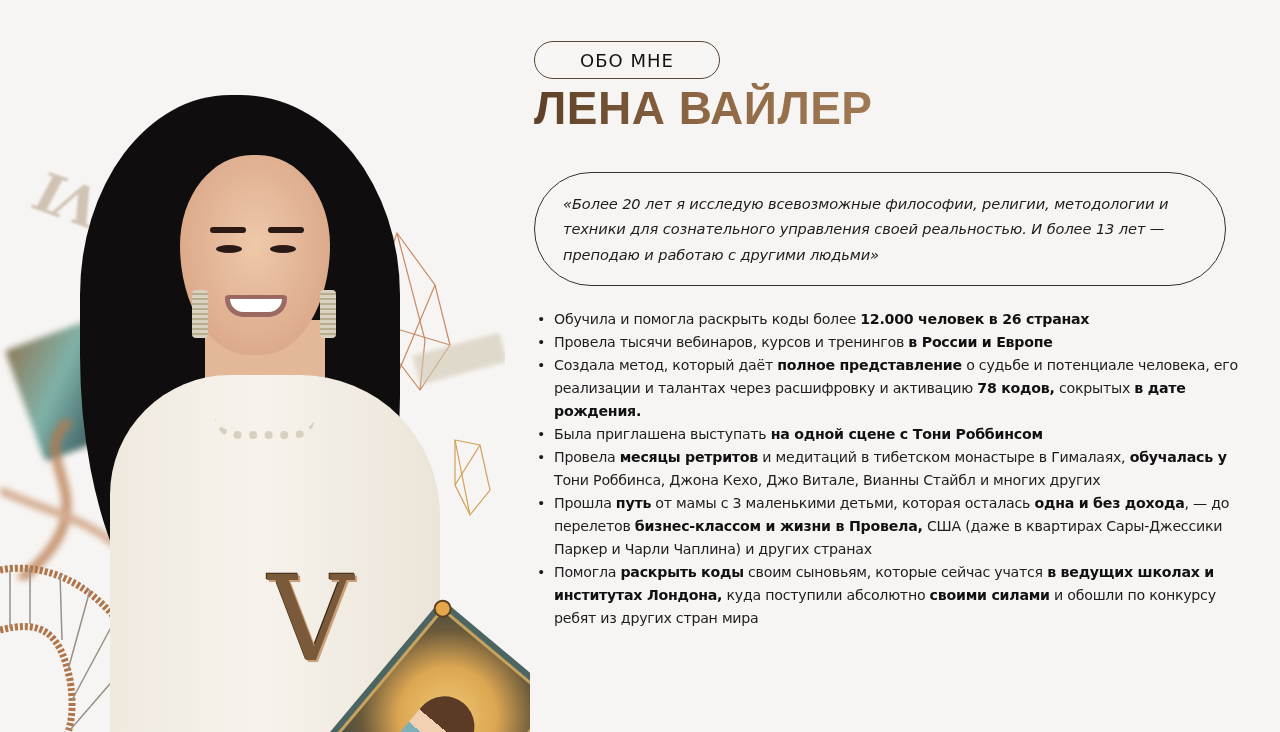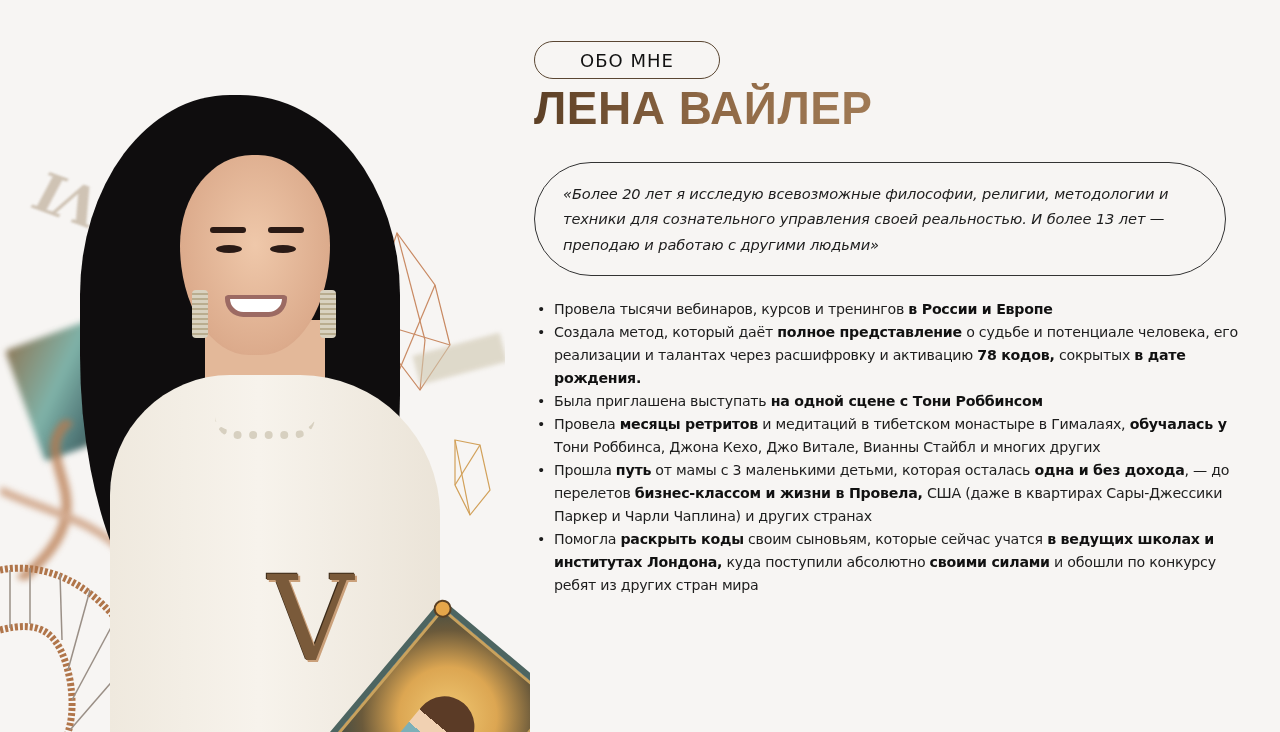--- a/index.html
+++ b/index.html
@@ -85,21 +85,21 @@
     }
     .name-title {
       margin-top: 4px; font-family: "Liberation Sans", sans-serif; font-weight: bold;
       font-size: 46px; line-height: 1.1; letter-spacing: 0.5px;
       background: linear-gradient(90deg,#5c3f25 0%,#8e6845 50%,#a07a55 100%);
       -webkit-background-clip: text; background-clip: text; color: transparent;
       display: inline-block;
     }
 
     .quote-box {
-      margin-top: 28px; width: 692px; height: 114px; border: 1.3px solid #333;
+      margin-top: 38px; width: 692px; height: 114px; border: 1.3px solid #333;
       border-radius: 60px; padding: 18px 30px 0 28px;
     }
     .quote-text {
       font-family: "DejaVu Sans", sans-serif; font-style: italic; font-size: 14.6px;
       line-height: 25.5px; color: #1d1d1d; letter-spacing: -0.1px;
     }
 
     .facts { list-style: none; margin-top: 22px; width: 720px; }
     .facts li {
       position: relative; padding-left: 20px; font-family: "DejaVu Sans", sans-serif;
@@ -181,20 +181,21 @@
     <div class="about-pill">ОБО МНЕ</div>
     <div>
       <h1 class="name-title">ЛЕНА ВАЙЛЕР</h1>
     </div>
 
     <div class="quote-box">
       <p class="quote-text">«Более 20 лет я исследую всевозможные философии, религии, методологии и техники для сознательного управления своей реальностью. И более 13 лет — преподаю и работаю с другими людьми»</p>
     </div>
 
     <ul class="facts" id="facts">
+        <li><span>Обучила и помогла раскрыть коды более </span><b>12.000 человек в 26 странах</b></li>
         <li><span>Провела тысячи вебинаров, курсов и тренингов </span><b>в России и Европе</b></li>
         <li><span>Создала метод, который даёт </span><b>полное представление</b><span> о судьбе и потенциале человека, его реализации и талантах через расшифровку и активацию </span><b>78 кодов,</b><span> сокрытых </span><b>в дате рождения.</b></li>
         <li><span>Была приглашена выступать </span><b>на одной сцене с Тони Роббинсом</b></li>
         <li><span>Провела </span><b>месяцы ретритов</b><span> и медитаций в тибетском монастыре в Гималаях, </span><b>обучалась у</b><span> Тони Роббинса, Джона Кехо, Джо Витале, Вианны Стайбл и многих других</span></li>
         <li><span>Прошла </span><b>путь</b><span> от мамы с 3 маленькими детьми, которая осталась </span><b>одна и без дохода</b><span>, — до перелетов </span><b>бизнес-классом и жизни в Провела,</b><span> США (даже в квартирах Сары-Джессики Паркер и Чарли Чаплина) и других странах</span></li>
         <li><span>Помогла </span><b>раскрыть коды</b><span> своим сыновьям, которые сейчас учатся </span><b>в ведущих школах и институтах Лондона,</b><span> куда поступили абсолютно </span><b>своими силами</b><span> и обошли по конкурсу ребят из других стран мира</span></li>
       </ul>
   </div>
 </div>
 

